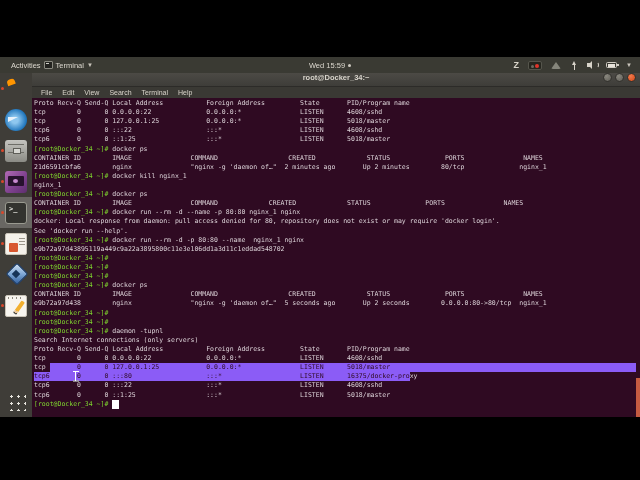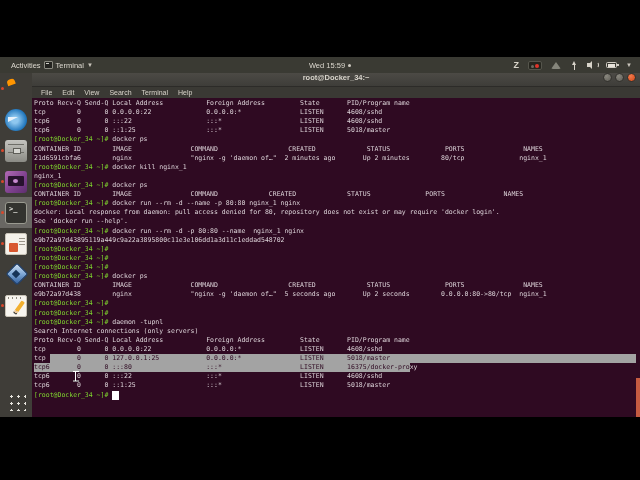--- a/index.html
+++ b/index.html
@@ -99,21 +99,21 @@
   .winbtn.close { background:radial-gradient(circle at 35% 30%, #f27b4e, #d34615); color:#5e1703; }
   .menubar { height:11px; background:#3a3934; display:flex; align-items:center; gap:0; padding-left:4px; }
   .menu-item { color:#d9d4cb; font-size:7px; padding:0 5px; }
 
   .term-wrap { position:relative; flex:1; background:#2f0a22; overflow:hidden; }
   .term { position:absolute; inset:0; padding:1px 4px 0 2px; font-family:"DejaVu Sans Mono", monospace;
           font-size:6.5px; color:#ded5da; }
   .tline { display:flex; white-space:pre; height:9.11px; line-height:9.11px; overflow:hidden; }
   .seg-p { color:#7fd52f; font-weight:normal; }
   .seg-n { }
-  .seg-s, .seg-sf { background:#a3a3a3; color:#2f0a22; }
+  .seg-s, .seg-sf { background:#8b5cf6; color:#2f0a22; }
   .seg-sf { flex:1 1 auto; }
   .seg-cur { background:#ffffff; color:#2f0a22; padding:0 1.5px; }
   .scroll-thumb { position:absolute; right:0; top:280px; width:4px; height:39px; background:#c45b41; }
 
   
   .ibeam { position:absolute; left:72px; top:371px; width:7px; height:11px; pointer-events:none; filter:drop-shadow(0 0 0.5px #000); }
   .ibeam::before { content:""; position:absolute; left:2.7px; top:1px; bottom:1px; width:1.4px; background:#fff; }
   .ibeam::after { content:""; position:absolute; left:0.5px; top:0; width:6px; height:1.4px; background:#fff; box-shadow:0 9.5px 0 #fff; }
 </style>
 </head>
@@ -215,20 +215,21 @@
         <div class="menu-item">Edit</div>
         <div class="menu-item">View</div>
         <div class="menu-item">Search</div>
         <div class="menu-item">Terminal</div>
         <div class="menu-item">Help</div>
       </div>
     <div class="term-wrap">
       <div class="term" id="term">
           <div class="tline"><span class="seg-n">Proto Recv-Q Send-Q Local Address           Foreign Address         State       PID/Program name</span></div>
           <div class="tline"><span class="seg-n">tcp        0      0 0.0.0.0:22              0.0.0.0:*               LISTEN      4608/sshd</span></div>
+          <div class="tline"><span class="seg-n">tcp        0      0 127.0.0.1:25            0.0.0.0:*               LISTEN      5018/master</span></div>
           <div class="tline"><span class="seg-n">tcp6       0      0 :::22                   :::*                    LISTEN      4608/sshd</span></div>
           <div class="tline"><span class="seg-n">tcp6       0      0 ::1:25                  :::*                    LISTEN      5018/master</span></div>
           <div class="tline"><span class="seg-p">[root@Docker_34 ~]#</span><span class="seg-n"> docker ps</span></div>
           <div class="tline"><span class="seg-n">CONTAINER ID        IMAGE               COMMAND                  CREATED             STATUS              PORTS               NAMES</span></div>
           <div class="tline"><span class="seg-n">21d6591cbfa6        nginx               "nginx -g 'daemon of…"  2 minutes ago       Up 2 minutes        80/tcp              nginx_1</span></div>
           <div class="tline"><span class="seg-p">[root@Docker_34 ~]#</span><span class="seg-n"> docker kill nginx_1</span></div>
           <div class="tline"><span class="seg-n">nginx_1</span></div>
           <div class="tline"><span class="seg-p">[root@Docker_34 ~]#</span><span class="seg-n"> docker ps</span></div>
           <div class="tline"><span class="seg-n">CONTAINER ID        IMAGE               COMMAND             CREATED             STATUS              PORTS               NAMES</span></div>
           <div class="tline"><span class="seg-p">[root@Docker_34 ~]#</span><span class="seg-n"> docker run --rm -d --name -p 80:80 nginx_1 nginx</span></div>

